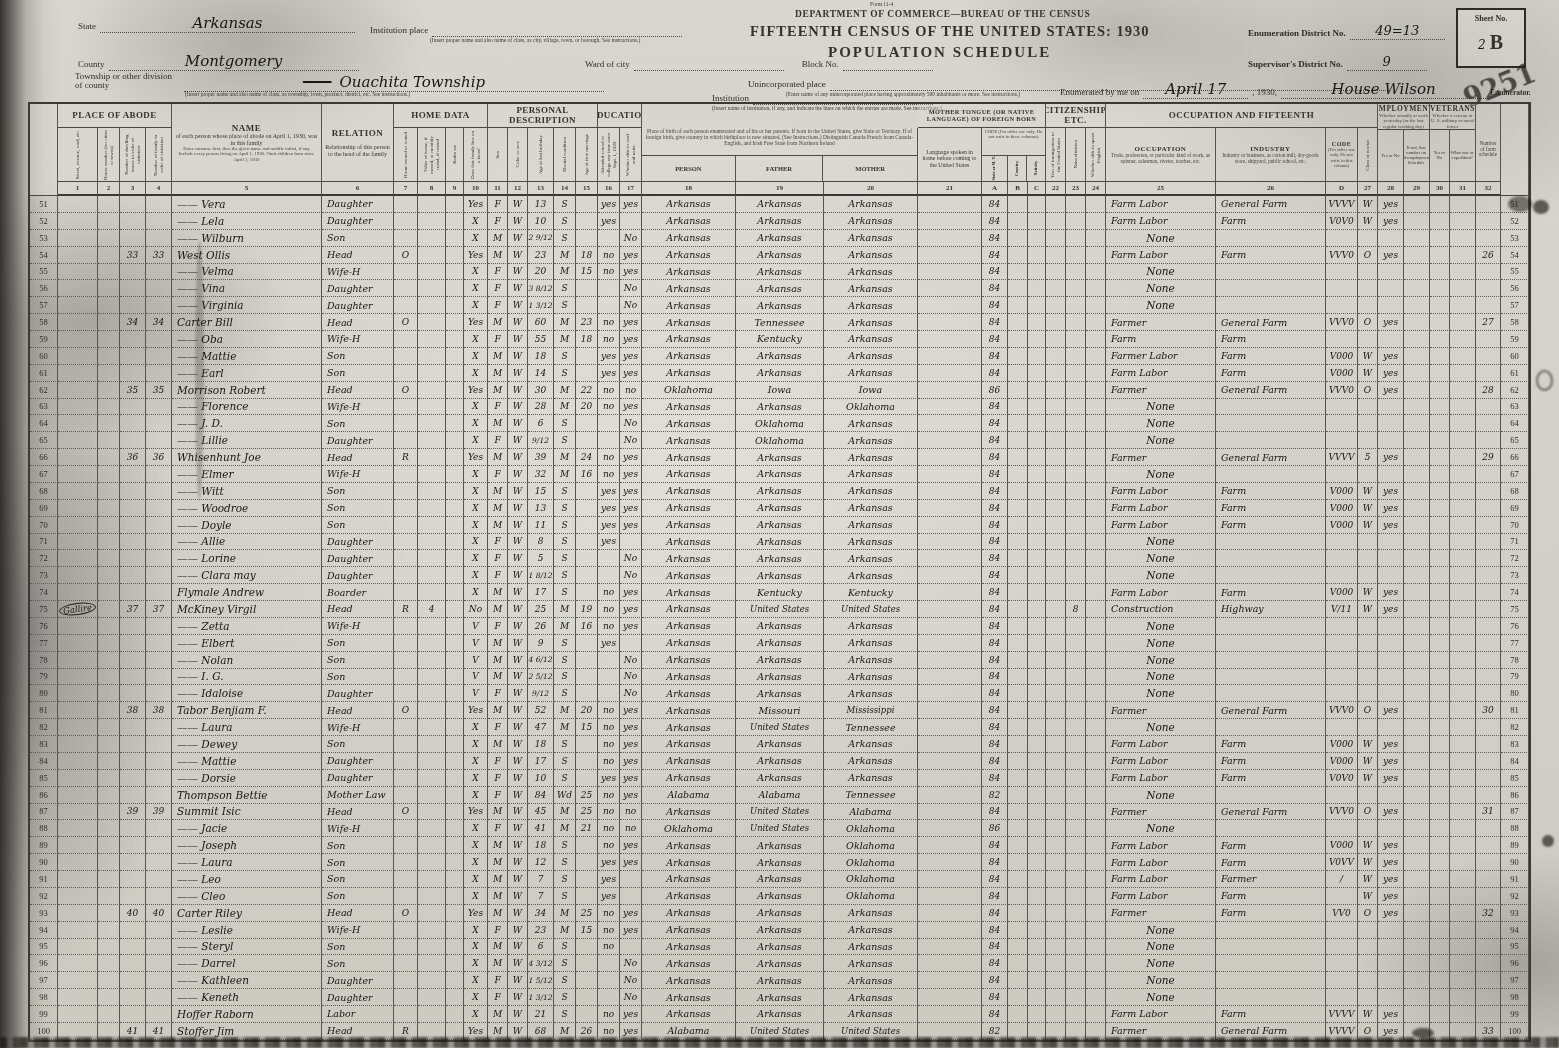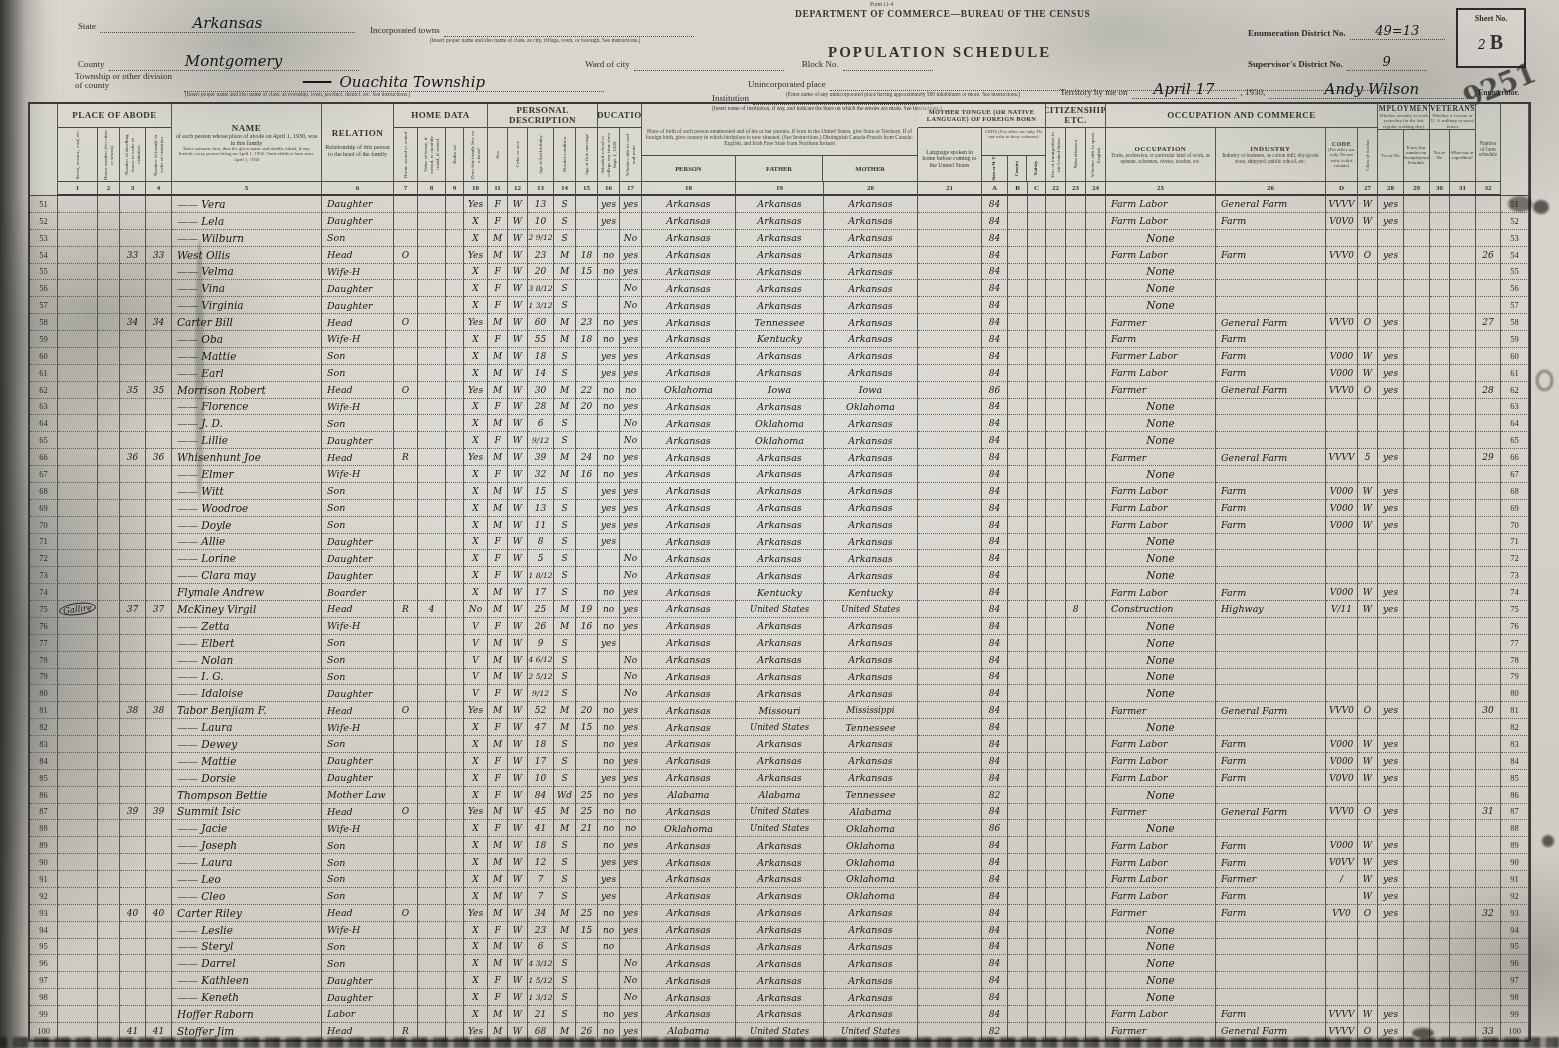--- a/index.html
+++ b/index.html
@@ -58,29 +58,30 @@
      filter:blur(1px);}
   .speck{position:absolute;border-radius:50%;background:rgba(25,24,20,.65);filter:blur(1px);}
 </style>
 </head>
 <body>
 
 <div id="stage">
 
   <div class="pr tiny" style="left:870px;top:1px;">Form 11-4</div>
   <div class="pr title1" style="left:795px;top:9px;">DEPARTMENT OF COMMERCE—BUREAU OF THE CENSUS</div>
+  <div class="pr title2" style="left:750px;top:23px;">FIFTEENTH CENSUS OF THE UNITED STATES: 1930</div>
   <div class="pr title3" style="left:828px;top:44px;">POPULATION SCHEDULE</div>
 
   <div class="pr" style="left:78px;top:14px;">
     <span class="lbl">State</span>
     <span class="rule" style="width:255px;text-align:center;"><span class="hw big">Arkansas</span></span>
   </div>
 
   <div class="pr" style="left:370px;top:18px;">
-    <span class="lbl">Incorporated towns</span>
+    <span class="lbl">Institution place</span>
     <span class="rule" style="width:250px;">&nbsp;</span>
     <div class="tiny" style="margin-left:60px;">(Insert proper name and also name of class, as city, village, town, or borough.  See instructions.)</div>
   </div>
 
   <div class="pr" style="left:1248px;top:21px;">
     <span class="lbl b">Enumeration District No.</span>
     <span class="rule" style="width:95px;text-align:center;"><span class="hw" style="font-size:13px;">49=13</span></span>
   </div>
 
   <div class="pr" id="sheetbox" style="left:1456px;top:8px;">
@@ -120,38 +121,38 @@
     <div class="tiny" style="margin-left:38px;">(Enter name of any unincorporated place having approximately 500 inhabitants or more.  See instructions.)</div>
   </div>
 
   <div class="pr" style="left:712px;top:86px;">
     <span class="lbl">Institution</span>
     <span class="rule" style="width:180px;">&nbsp;</span>
     <div class="tiny">(Insert name of institution, if any, and indicate the lines on which the entries are made.  See instructions.)</div>
   </div>
 
   <div class="pr" style="left:1060px;top:80px;">
-    <span class="lbl">Territory by me on</span>
+    <span class="lbl">Enumerated by me on</span>
     <span class="rule" style="width:105px;text-align:center;"><span class="hw big">April 17</span></span>
     <span class="lbl">, 1930,</span>
-    <span class="rule" style="width:205px;text-align:center;"><span class="hw big">Andy Wilson</span></span>
+    <span class="rule" style="width:205px;text-align:center;"><span class="hw big">House Wilson</span></span>
     <span class="lbl b" style="font-size:7.5px;">Enumerator.</span>
   </div>
 
   <div class="pr" id="stamp" style="left:1462px;top:70px;">9251</div>
 
   <div id="tbl" style="grid-template-columns: 28px 40px 22px 26px 26px 150px 72px 24px 28px 18px 24px 20px 20px 26px 22px 22px 22px 22px 94px 88px 94px 64px 26px 20px 18px 20px 20px 20px 110px 110px 32px 20px 26px 26px 20px 26px 25px 28px;">
       <div class="c hc" style="grid-area: 1 / 1 / span 3;"></div>
       <div class="c hc t1" style="grid-area: 1 / 2 / auto / span 4;">PLACE OF ABODE</div>
       <div class="c hc t1" style="grid-area: 1 / 8 / auto / span 4;">HOME DATA</div>
       <div class="c hc t1" style="grid-area: 1 / 12 / auto / span 5;">PERSONAL DESCRIPTION</div>
       <div class="c hc t1" style="grid-area: 1 / 17 / auto / span 2;">EDUCATION</div>
       <div class="c hc t1" style="grid-area: 1 / 22 / auto / span 4; font-size: 6.3px;">MOTHER TONGUE (OR NATIVE LANGUAGE) OF FOREIGN BORN</div>
       <div class="c hc t1" style="grid-area: 1 / 26 / auto / span 3;">CITIZENSHIP, ETC.</div>
-      <div class="c hc t1" style="grid-area: 1 / 29 / auto / span 4;">OCCUPATION AND COMMERCE</div>
+      <div class="c hc t1" style="grid-area: 1 / 29 / auto / span 4;">OCCUPATION AND FIFTEENTH</div>
       <div class="c hc blk" style="grid-area: 1 / 6 / span 2;">
         <div class="h1">NAME</div>
         <div class="d1">of each person whose place of abode on April 1, 1930, was in this family</div>
         <div class="d2">Enter surname first, then the given name and middle initial, if any</div>
         <div class="d2">Include every person living on April 1, 1930.  Omit children born since April 1, 1930</div>
       </div>
       <div class="c hc blk" style="grid-area: 1 / 7 / span 2;">
         <div class="h1">RELATION</div>
         <div class="d1" style="margin-top: 6px;">Relationship of this person to the head of the family</div>
       </div>

